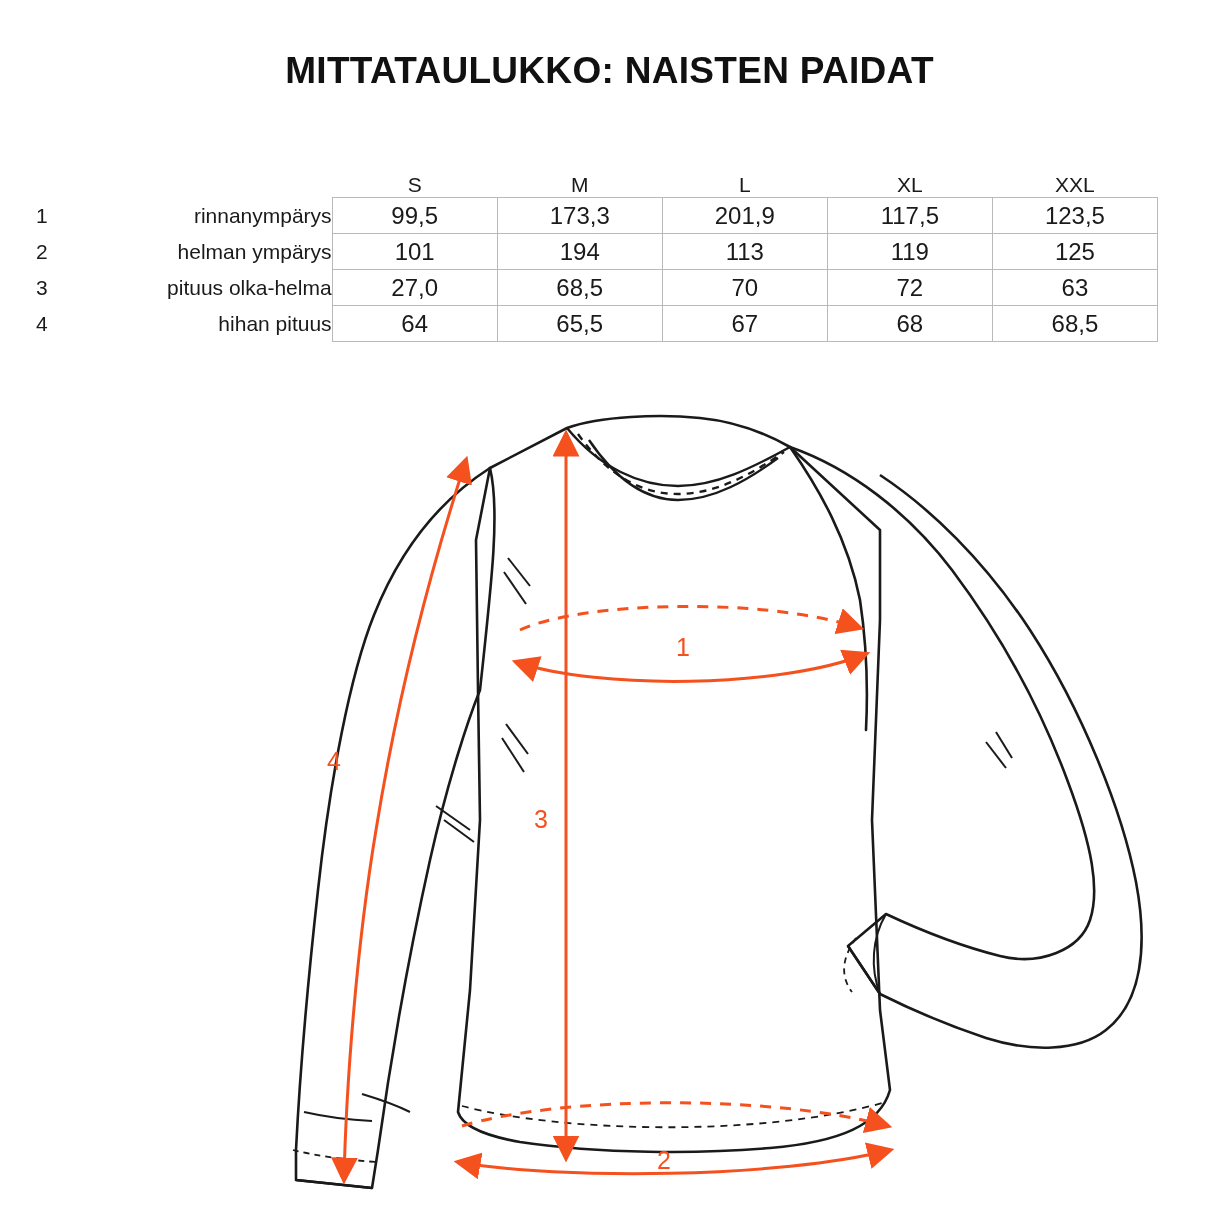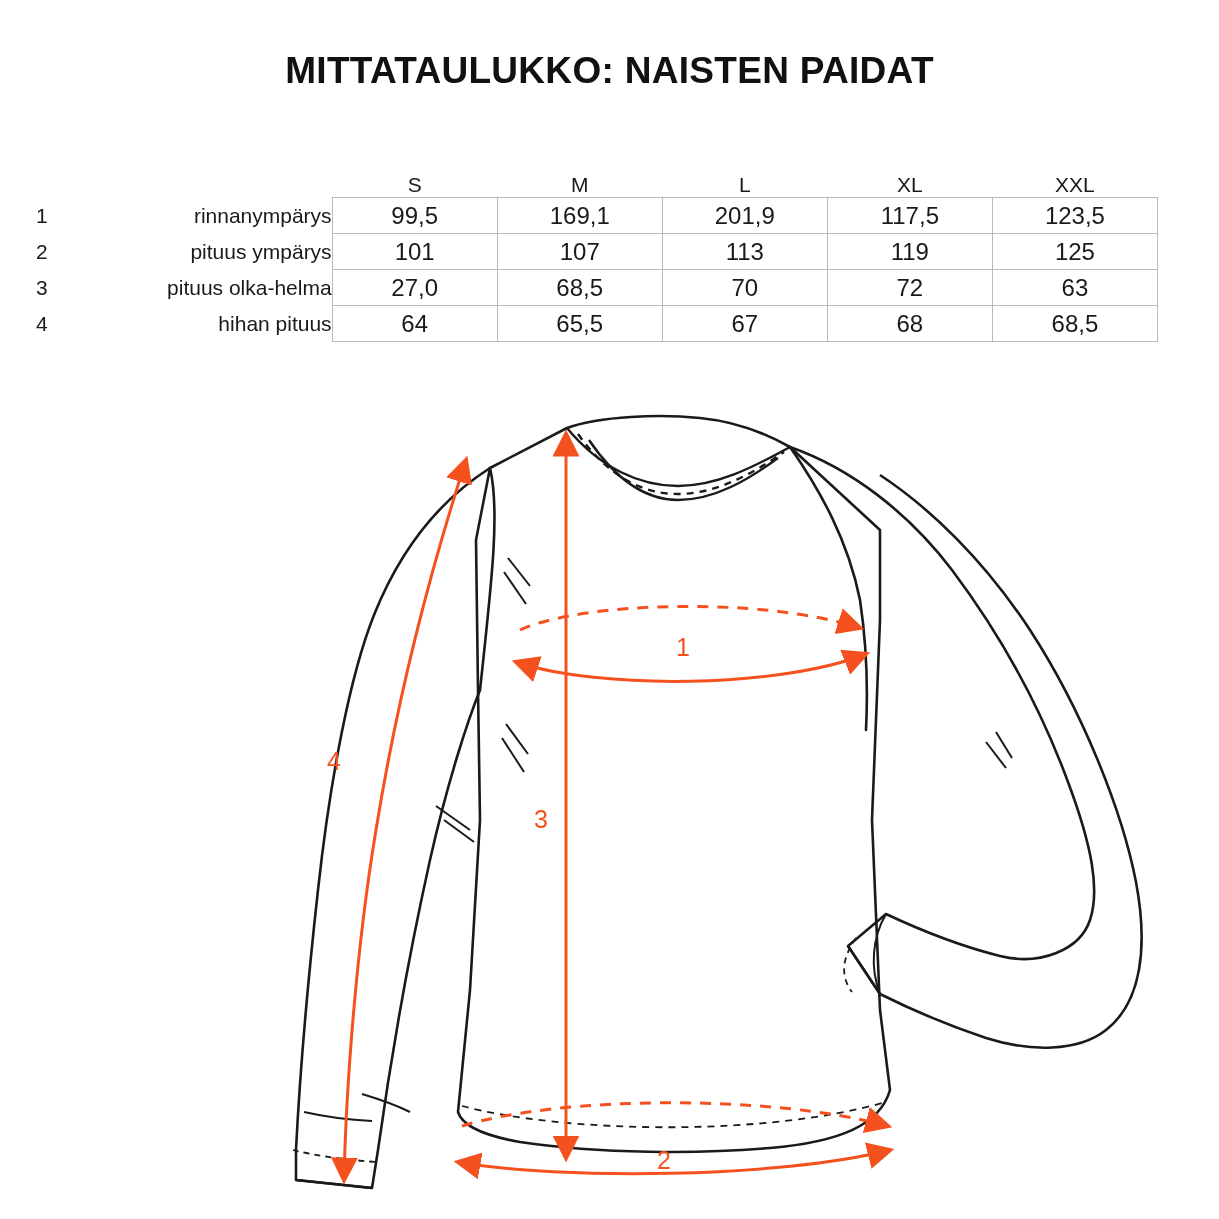--- a/index.html
+++ b/index.html
@@ -126,30 +126,30 @@
           <th>L</th>
           <th>XL</th>
           <th>XXL</th>
         </tr>
       </thead>
       <tbody>
         <tr>
           <td class="num">1</td>
           <td class="name">rinnanympärys</td>
           <td class="val">99,5</td>
-          <td class="val">169,1</td>
+          <td class="val">173,3</td>
           <td class="val">201,9</td>
           <td class="val">117,5</td>
           <td class="val">123,5</td>
         </tr>
         <tr>
           <td class="num">2</td>
-          <td class="name">pituus ympärys</td>
+          <td class="name">helman ympärys</td>
           <td class="val">101</td>
-          <td class="val">107</td>
+          <td class="val">194</td>
           <td class="val">113</td>
           <td class="val">119</td>
           <td class="val">125</td>
         </tr>
         <tr>
           <td class="num">3</td>
           <td class="name">pituus olka-helma</td>
           <td class="val">27,0</td>
           <td class="val">68,5</td>
           <td class="val">70</td>

